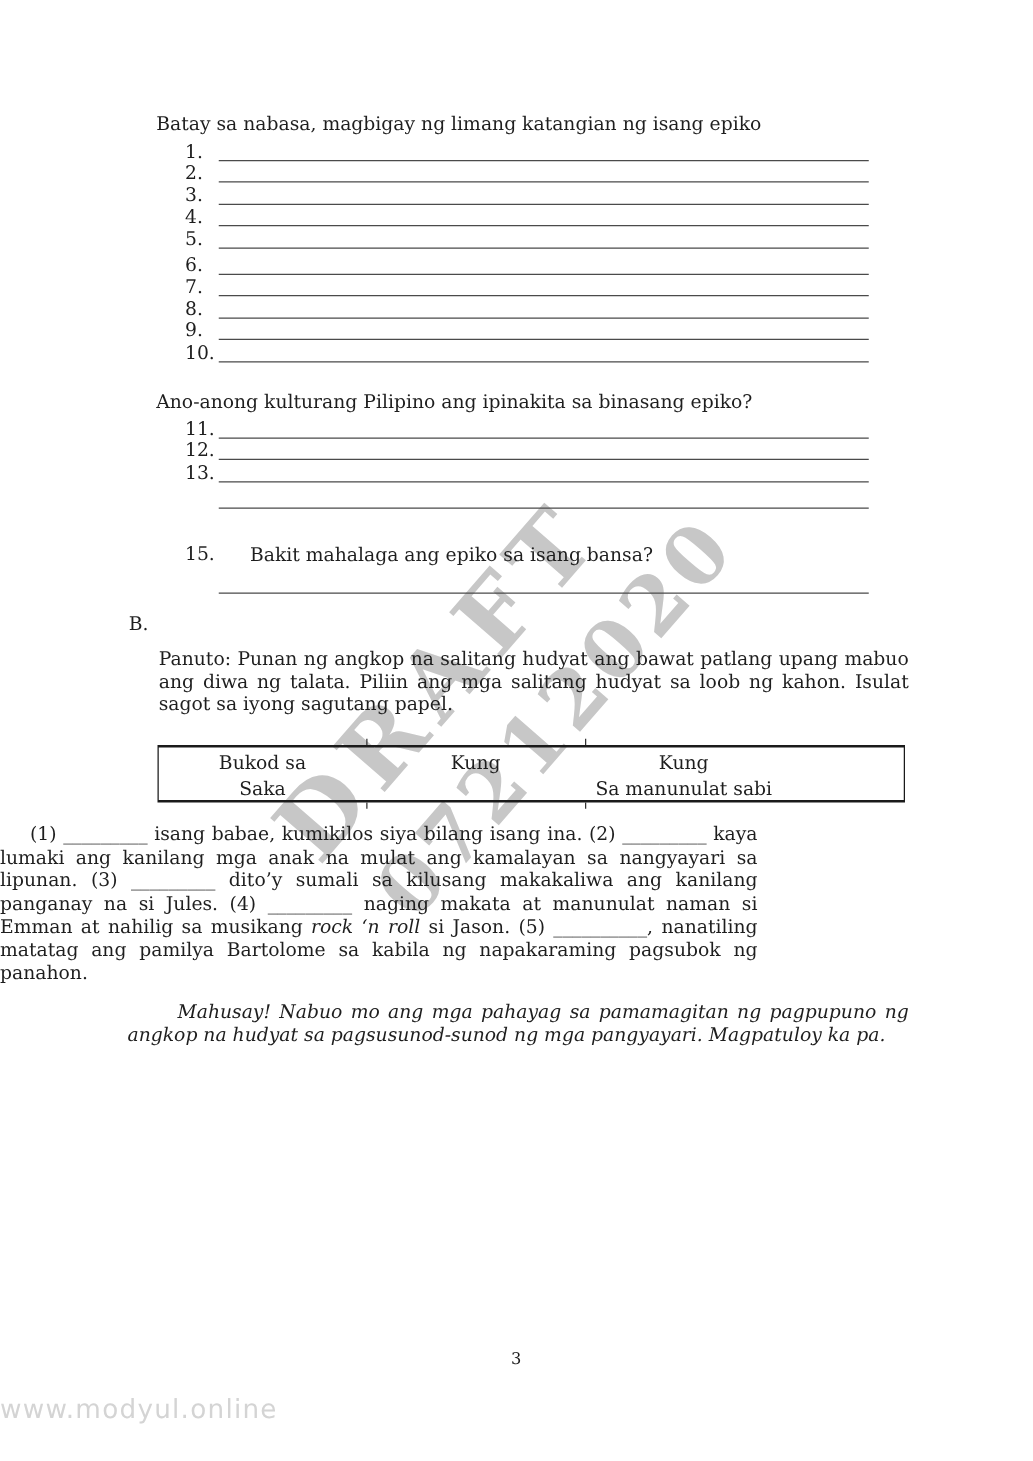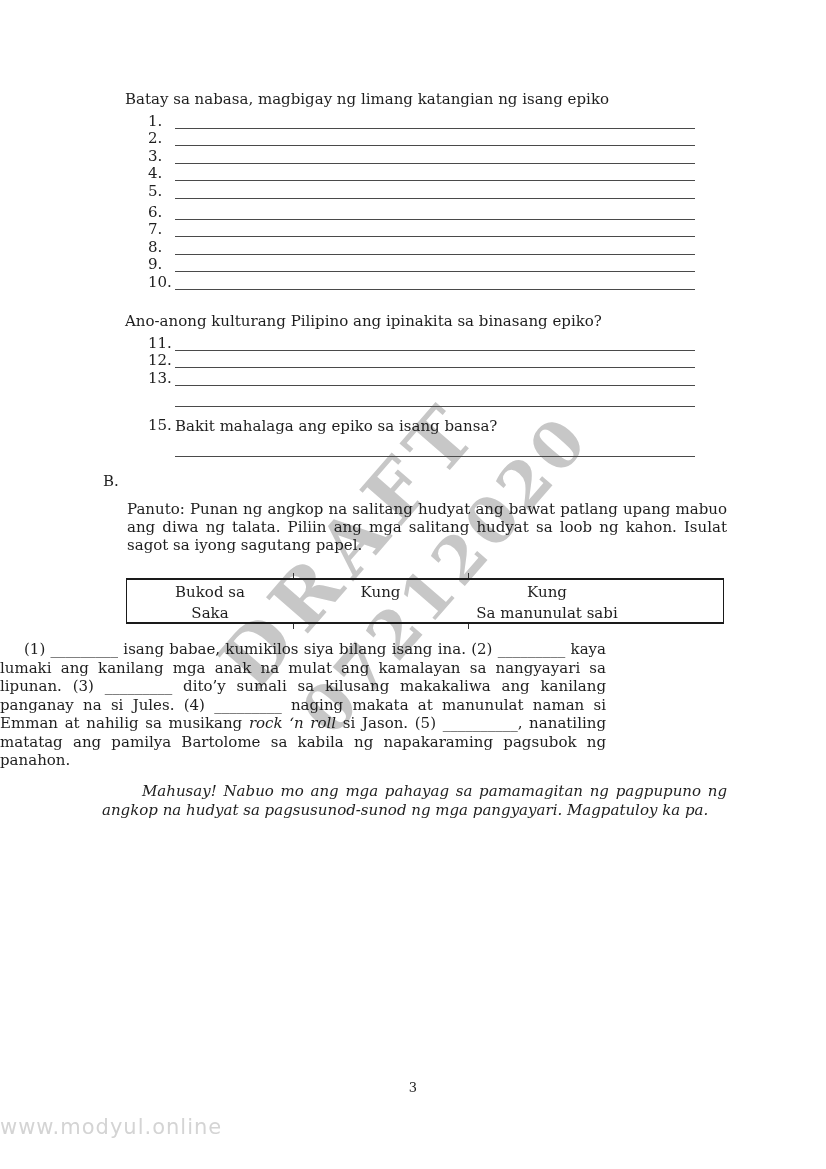--- a/index.html
+++ b/index.html
@@ -31,21 +31,21 @@
   .prompt{margin-left:125px;line-height:18px;}
   .p2{margin-top:16px;}
   .p3{margin-top:22px;}
 
   .numlist{margin-left:148px;width:547px;margin-top:3px;}
   .numrow{display:flex;height:17.6px;align-items:flex-end;}
   .num{width:27px;flex:0 0 27px;line-height:16px;}
   .blank{flex:1;border-bottom:1px solid #4a4a4a;height:1px;}
 
   .qa{margin-left:148px;width:579px;display:flex;margin-top:16px;line-height:18.5px;}
-  .qa2{margin-top:10px;}
+  .qa2{margin-top:28px;gap:25px;}
   .qa .qtext{flex:1;}
   .blank-solo{margin-left:175px;width:520px;border-bottom:1px solid #4a4a4a;margin-top:20px;}
   .bs15{margin-top:21px;}
 
   .bsec{margin-left:103px;width:624px;display:flex;margin-top:15px;line-height:18px;}
   .blabel{flex:0 0 24px;}
   .btext{flex:1;text-align:justify;margin-top:28px;}
 
   .wordbank{
     position:relative;

